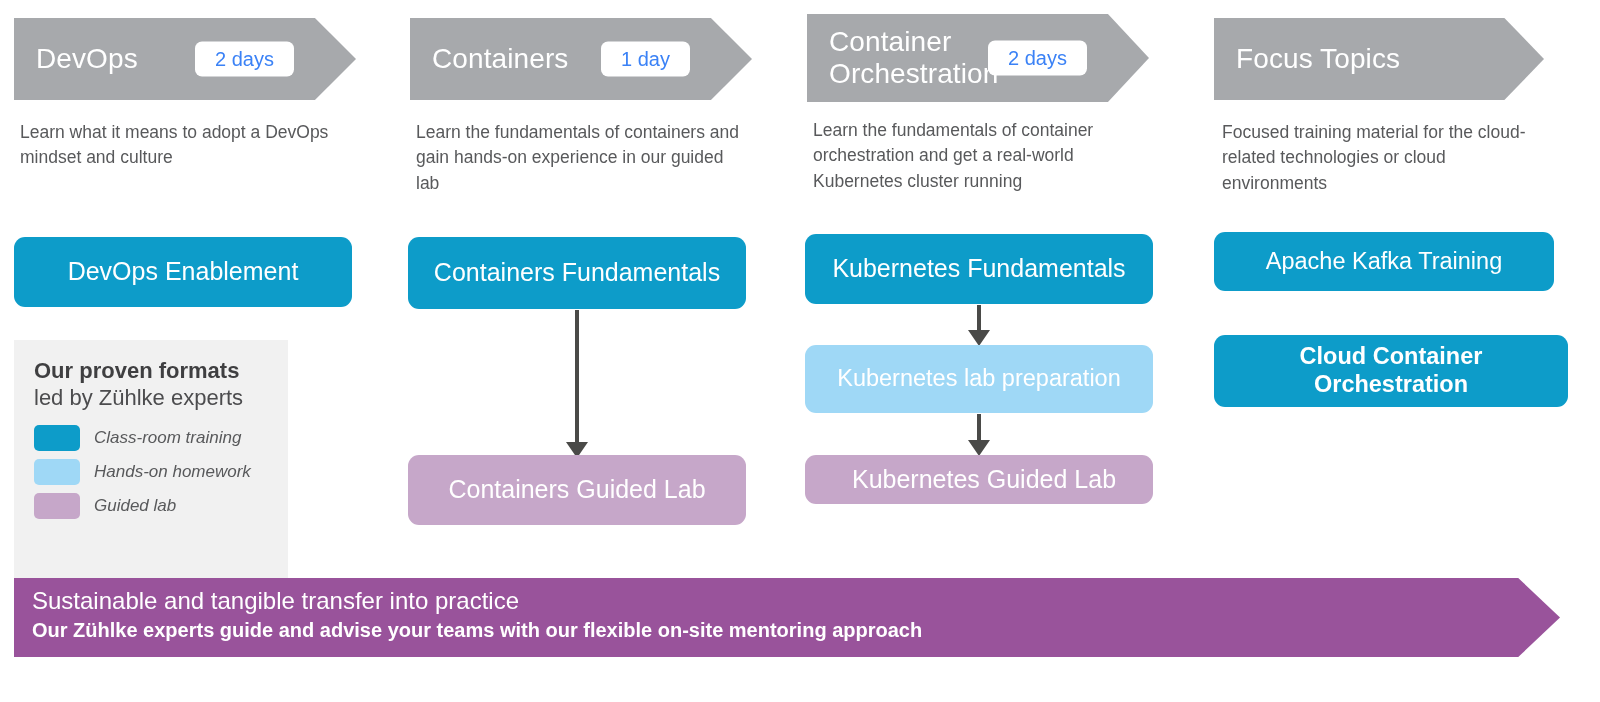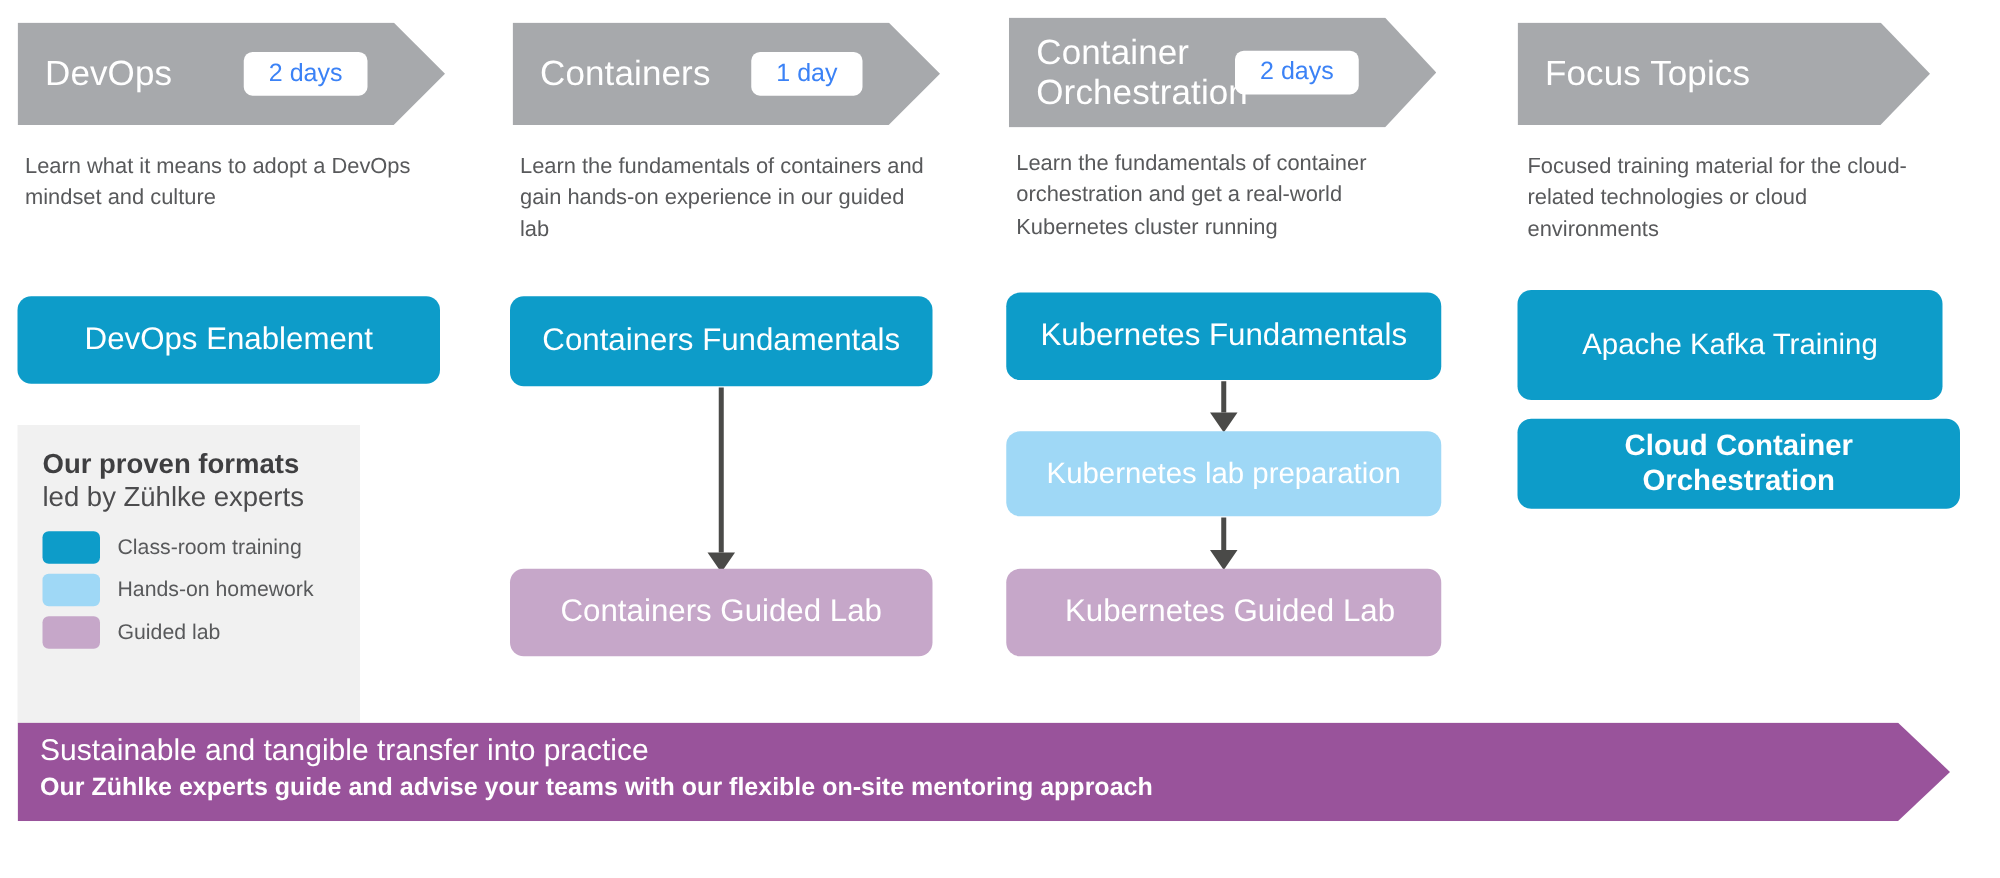--- a/index.html
+++ b/index.html
@@ -151,20 +151,21 @@
   .legend-swatch {
     width: 46px;
     height: 26px;
     border-radius: 5px;
     flex: 0 0 auto;
     margin-right: 14px;
   }
   .legend-label {
     font-size: 17px;
     color: #58595b;
+    font-style: italic;
   }
 
   
   #banner {
     position: absolute;
     left: 14px;
     top: 578px;
     width: 1546px;
     height: 79px;
     background: #99539b;
@@ -221,29 +222,29 @@
   <div class="box blue fs24" style="left:12px; top:234px; width:348px; height:70px;">Kubernetes Fundamentals</div>
   <div class="connector" style="left:175px; top:305px; height:40px;">
     <div class="stem" style="height:25px;"></div>
     <div class="head" style="top:25px;"></div>
   </div>
   <div class="box light fs23" style="left:12px; top:345px; width:348px; height:68px;">Kubernetes lab preparation</div>
   <div class="connector" style="left:175px; top:414px; height:42px;">
     <div class="stem" style="height:26px;"></div>
     <div class="head" style="top:26px;"></div>
   </div>
-  <div class="box lilac fs24" style="left:12px; top:455px; width:348px; height:70px;padding-left:24px;">Kubernetes Guided Lab</div>
+  <div class="box lilac fs24" style="left:12px; top:455px; width:348px; height:49px;padding-left:24px;">Kubernetes Guided Lab</div>
 </div>
 
 <div class="column" id="col-3">
   <div class="header-arrow" style="left:24px; width:330px;">
     <span class="header-title">Focus Topics</span>
   </div>
   <div class="col-desc" style="left:32px;">Focused training material for the cloud-related technologies or cloud environments</div>
-  <div class="box blue fs23" style="left:24px; top:232px; width:340px; height:88px;">Apache Kafka Training</div>
+  <div class="box blue fs23" style="left:24px; top:232px; width:340px; height:59px;">Apache Kafka Training</div>
   <div class="box blue fs23" style="left:24px; top:335px; width:354px; height:72px;font-weight:bold;">Cloud Container Orchestration</div>
 </div>
 
 <div id="legend">
   <div class="legend-title">Our proven formats</div>
   <div class="legend-sub">led by Zühlke experts</div>
 
   <div class="legend-row">
     <span class="legend-swatch" style="background:#0d9cc9;"></span>
     <span class="legend-label">Class-room training</span>

